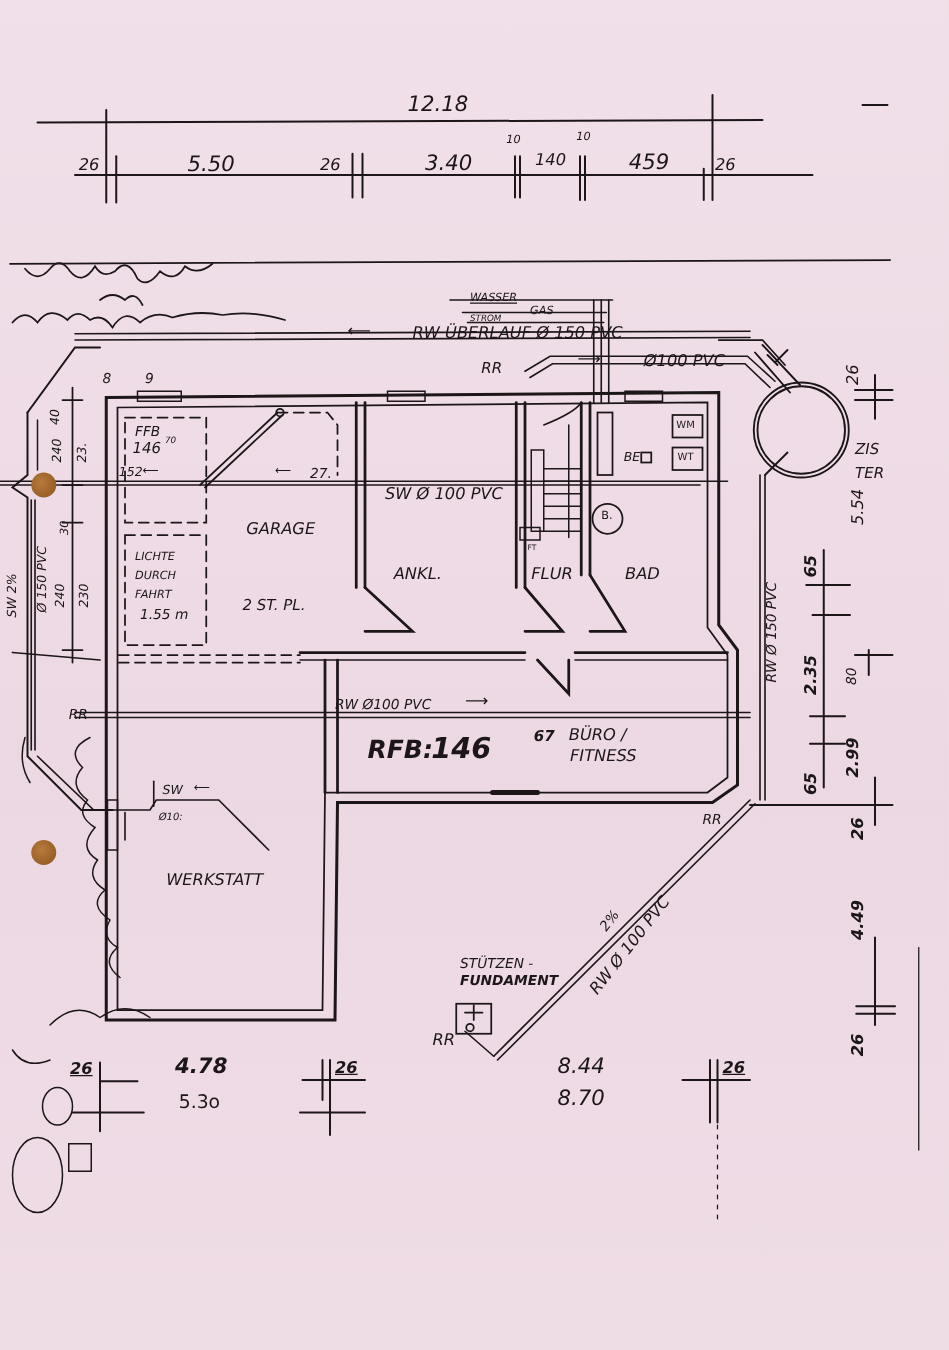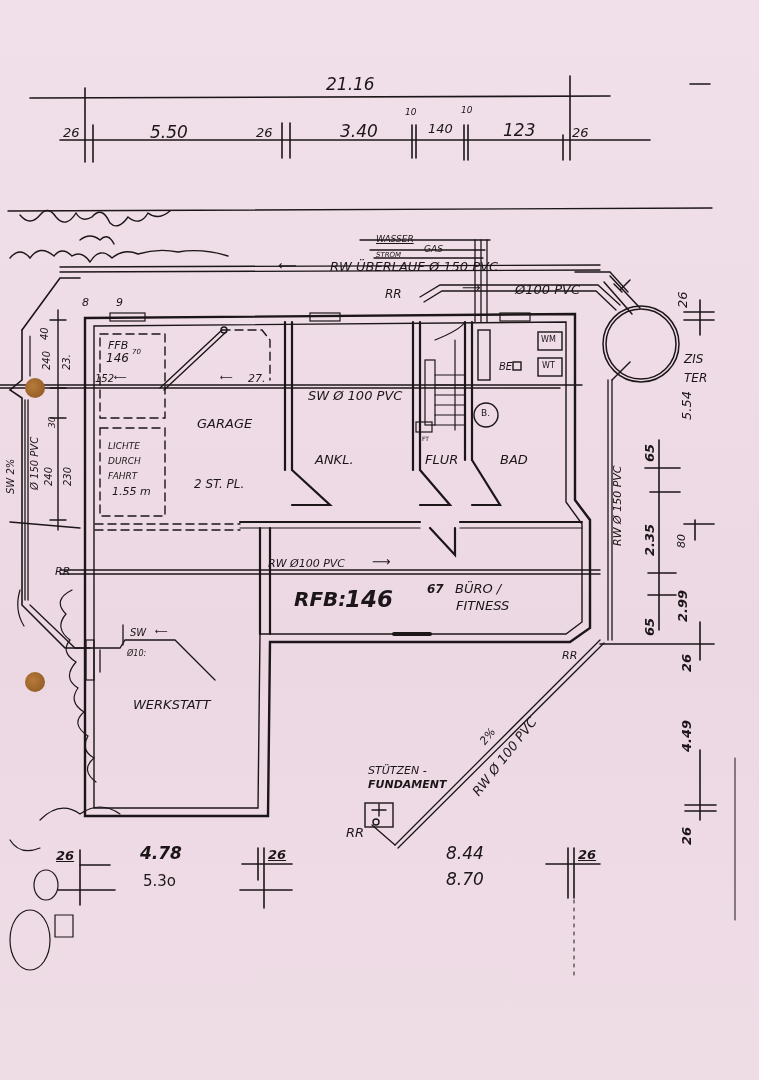--- a/index.html
+++ b/index.html
@@ -225,29 +225,29 @@
     <line x1="50" y1="388" x2="66" y2="388"></line>
     <line x1="50" y1="418" x2="66" y2="418"></line>
     <line x1="50" y1="520" x2="66" y2="520"></line>
     <line x1="10" y1="522" x2="80" y2="528"></line>
   </g>
 </svg>
 
 <div class="hole" style="left:25px;top:378px;"></div>
 <div class="hole" style="left:25px;top:672px;"></div>
 
-<span class="lbl hand lg" style="left:326px;top:76px;">21.16</span>
+<span class="lbl hand lg" style="left:326px;top:76px;">12.18</span>
 <span class="lbl hand md" style="left:63px;top:126px;">26</span>
 <span class="lbl hand lg" style="left:150px;top:124px;">5.50</span>
 <span class="lbl hand md" style="left:256px;top:126px;">26</span>
 <span class="lbl hand lg" style="left:340px;top:123px;">3.40</span>
 <span class="lbl hand sm" style="left:405px;top:108px;">10</span>
 <span class="lbl hand md" style="left:428px;top:122px;">140</span>
 <span class="lbl hand sm" style="left:461px;top:106px;">10</span>
-<span class="lbl hand lg" style="left:503px;top:122px;">123</span>
+<span class="lbl hand lg" style="left:503px;top:122px;">459</span>
 <span class="lbl hand md" style="left:572px;top:126px;">26</span>
 
 <span class="lbl hand sm" style="left:376px;top:235px;text-decoration:underline;">WASSER</span>
 <span class="lbl hand sm" style="left:424px;top:245px;">GAS</span>
 <span class="lbl hand sm" style="left:376px;top:252px;font-size:7px;">STROM</span>
 <span class="lbl md" style="left:278px;top:259px;">⟵</span>
 <span class="lbl hand md" style="left:330px;top:260px;">RW ÜBERLAUF Ø 150 PVC</span>
 <span class="lbl hand sm" style="left:385px;top:288px;font-size:12px;">RR</span>
 <span class="lbl md" style="left:462px;top:281px;">⟶</span>
 <span class="lbl hand md" style="left:515px;top:283px;">Ø100 PVC</span>

